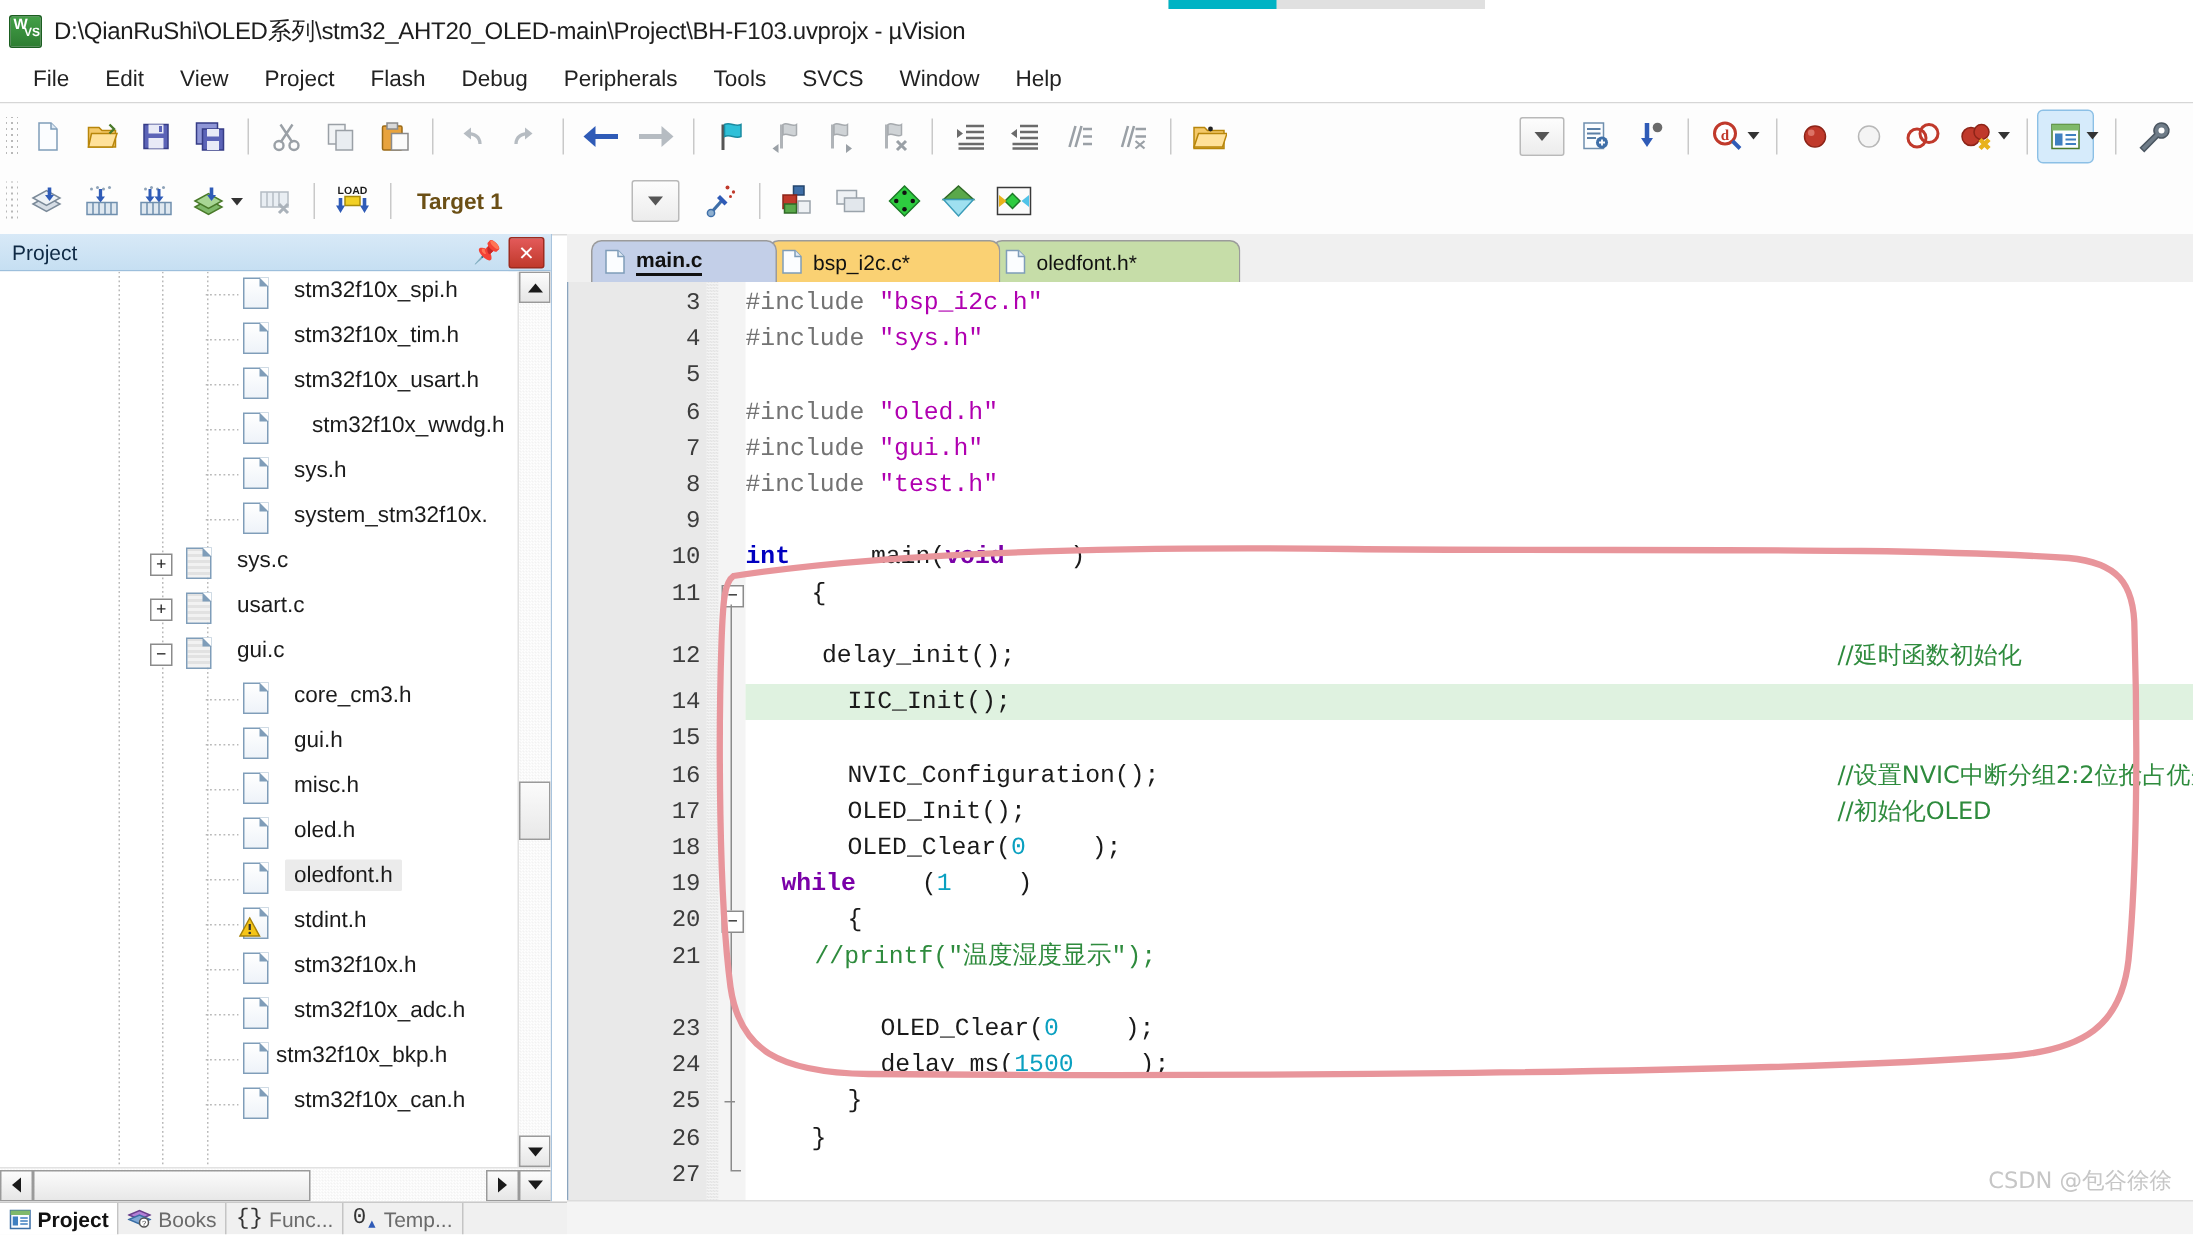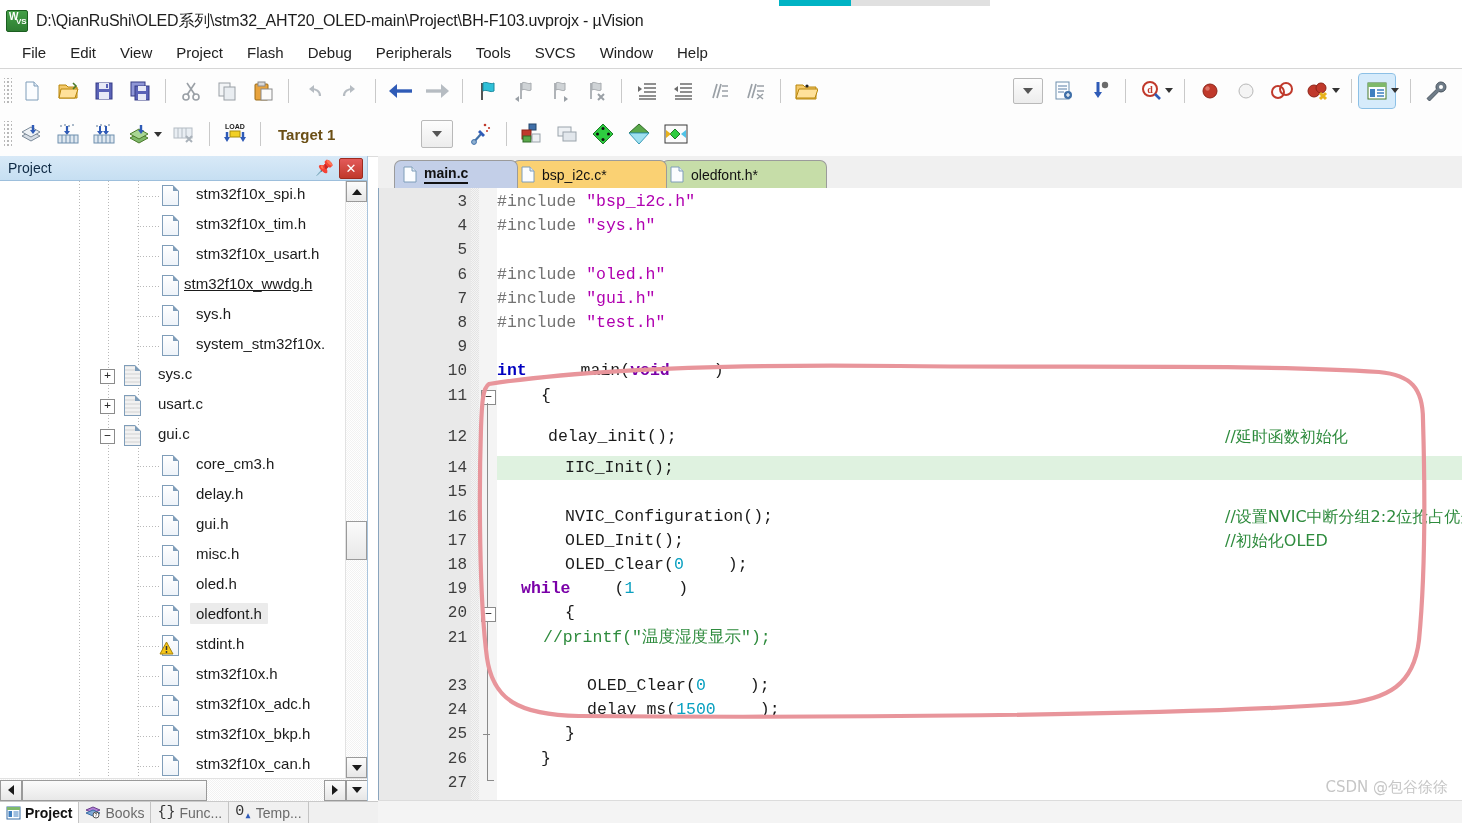--- a/index.html
+++ b/index.html
@@ -609,21 +609,21 @@
             <span class="lbl" style="position: absolute; left: 190px; top: 2px;">stm32f10x_tim.h</span>
           </div>
           <div class="trow" style="padding-left: 0px;">
             <div class="dashline" style="left: 137px; top: 15px; width: 22px;"></div>
             <div class="fileicon" style="left: 162px; top: 4px;"></div>
             <span class="lbl" style="position: absolute; left: 190px; top: 2px;">stm32f10x_usart.h</span>
           </div>
           <div class="trow" style="padding-left: 0px;">
             <div class="dashline" style="left: 137px; top: 15px; width: 22px;"></div>
             <div class="fileicon" style="left: 162px; top: 4px;"></div>
-            <span class="lbl" style="position: absolute; left: 178px; top: 2px; text-decoration: underline;">stm32f10x_wwdg.h</span>
+            <span class="lbl" style="position: absolute; left: 202px; top: 2px;">stm32f10x_wwdg.h</span>
           </div>
           <div class="trow" style="padding-left: 0px;">
             <div class="dashline" style="left: 137px; top: 15px; width: 22px;"></div>
             <div class="fileicon" style="left: 162px; top: 4px;"></div>
             <span class="lbl" style="position: absolute; left: 190px; top: 2px;">sys.h</span>
           </div>
           <div class="trow" style="padding-left: 0px;">
             <div class="dashline" style="left: 137px; top: 15px; width: 22px;"></div>
             <div class="fileicon" style="left: 162px; top: 4px;"></div>
             <span class="lbl" style="position: absolute; left: 190px; top: 2px;">system_stm32f10x.</span>
@@ -640,25 +640,20 @@
           </div>
           <div class="trow" style="padding-left: 0px;">
             <div class="expander" style="left: 100px; top: 8px;">−</div>
             <div class="fileicon c" style="left: 124px; top: 4px;"></div>
             <span class="lbl" style="position: absolute; left: 152px; top: 2px;">gui.c</span>
           </div>
           <div class="trow" style="padding-left: 0px;">
             <div class="dashline" style="left: 137px; top: 15px; width: 22px;"></div>
             <div class="fileicon" style="left: 162px; top: 4px;"></div>
             <span class="lbl" style="position: absolute; left: 190px; top: 2px;">core_cm3.h</span>
-          </div>
-          <div class="trow" style="padding-left: 0px;">
-            <div class="dashline" style="left: 137px; top: 15px; width: 22px;"></div>
-            <div class="fileicon" style="left: 162px; top: 4px;"></div>
-            <span class="lbl" style="position: absolute; left: 190px; top: 2px;">delay.h</span>
           </div>
           <div class="trow" style="padding-left: 0px;">
             <div class="dashline" style="left: 137px; top: 15px; width: 22px;"></div>
             <div class="fileicon" style="left: 162px; top: 4px;"></div>
             <span class="lbl" style="position: absolute; left: 190px; top: 2px;">gui.h</span>
           </div>
           <div class="trow" style="padding-left: 0px;">
             <div class="dashline" style="left: 137px; top: 15px; width: 22px;"></div>
             <div class="fileicon" style="left: 162px; top: 4px;"></div>
             <span class="lbl" style="position: absolute; left: 190px; top: 2px;">misc.h</span>
@@ -689,21 +684,21 @@
             <span class="lbl" style="position: absolute; left: 190px; top: 2px;">stm32f10x.h</span>
           </div>
           <div class="trow" style="padding-left: 0px;">
             <div class="dashline" style="left: 137px; top: 15px; width: 22px;"></div>
             <div class="fileicon" style="left: 162px; top: 4px;"></div>
             <span class="lbl" style="position: absolute; left: 190px; top: 2px;">stm32f10x_adc.h</span>
           </div>
           <div class="trow" style="padding-left: 0px;">
             <div class="dashline" style="left: 137px; top: 15px; width: 22px;"></div>
             <div class="fileicon" style="left: 162px; top: 4px;"></div>
-            <span class="lbl" style="position: absolute; left: 190px; top: 2px; text-align: right;">stm32f10x_bkp.h</span>
+            <span class="lbl" style="position: absolute; left: 178px; top: 2px; text-align: right;">stm32f10x_bkp.h</span>
           </div>
           <div class="trow" style="padding-left: 0px;">
             <div class="dashline" style="left: 137px; top: 15px; width: 22px;"></div>
             <div class="fileicon" style="left: 162px; top: 4px;"></div>
             <span class="lbl" style="position: absolute; left: 190px; top: 2px;">stm32f10x_can.h</span>
           </div>
         </div>
 
       <div class="vscroll">
         <div class="sbtn">

